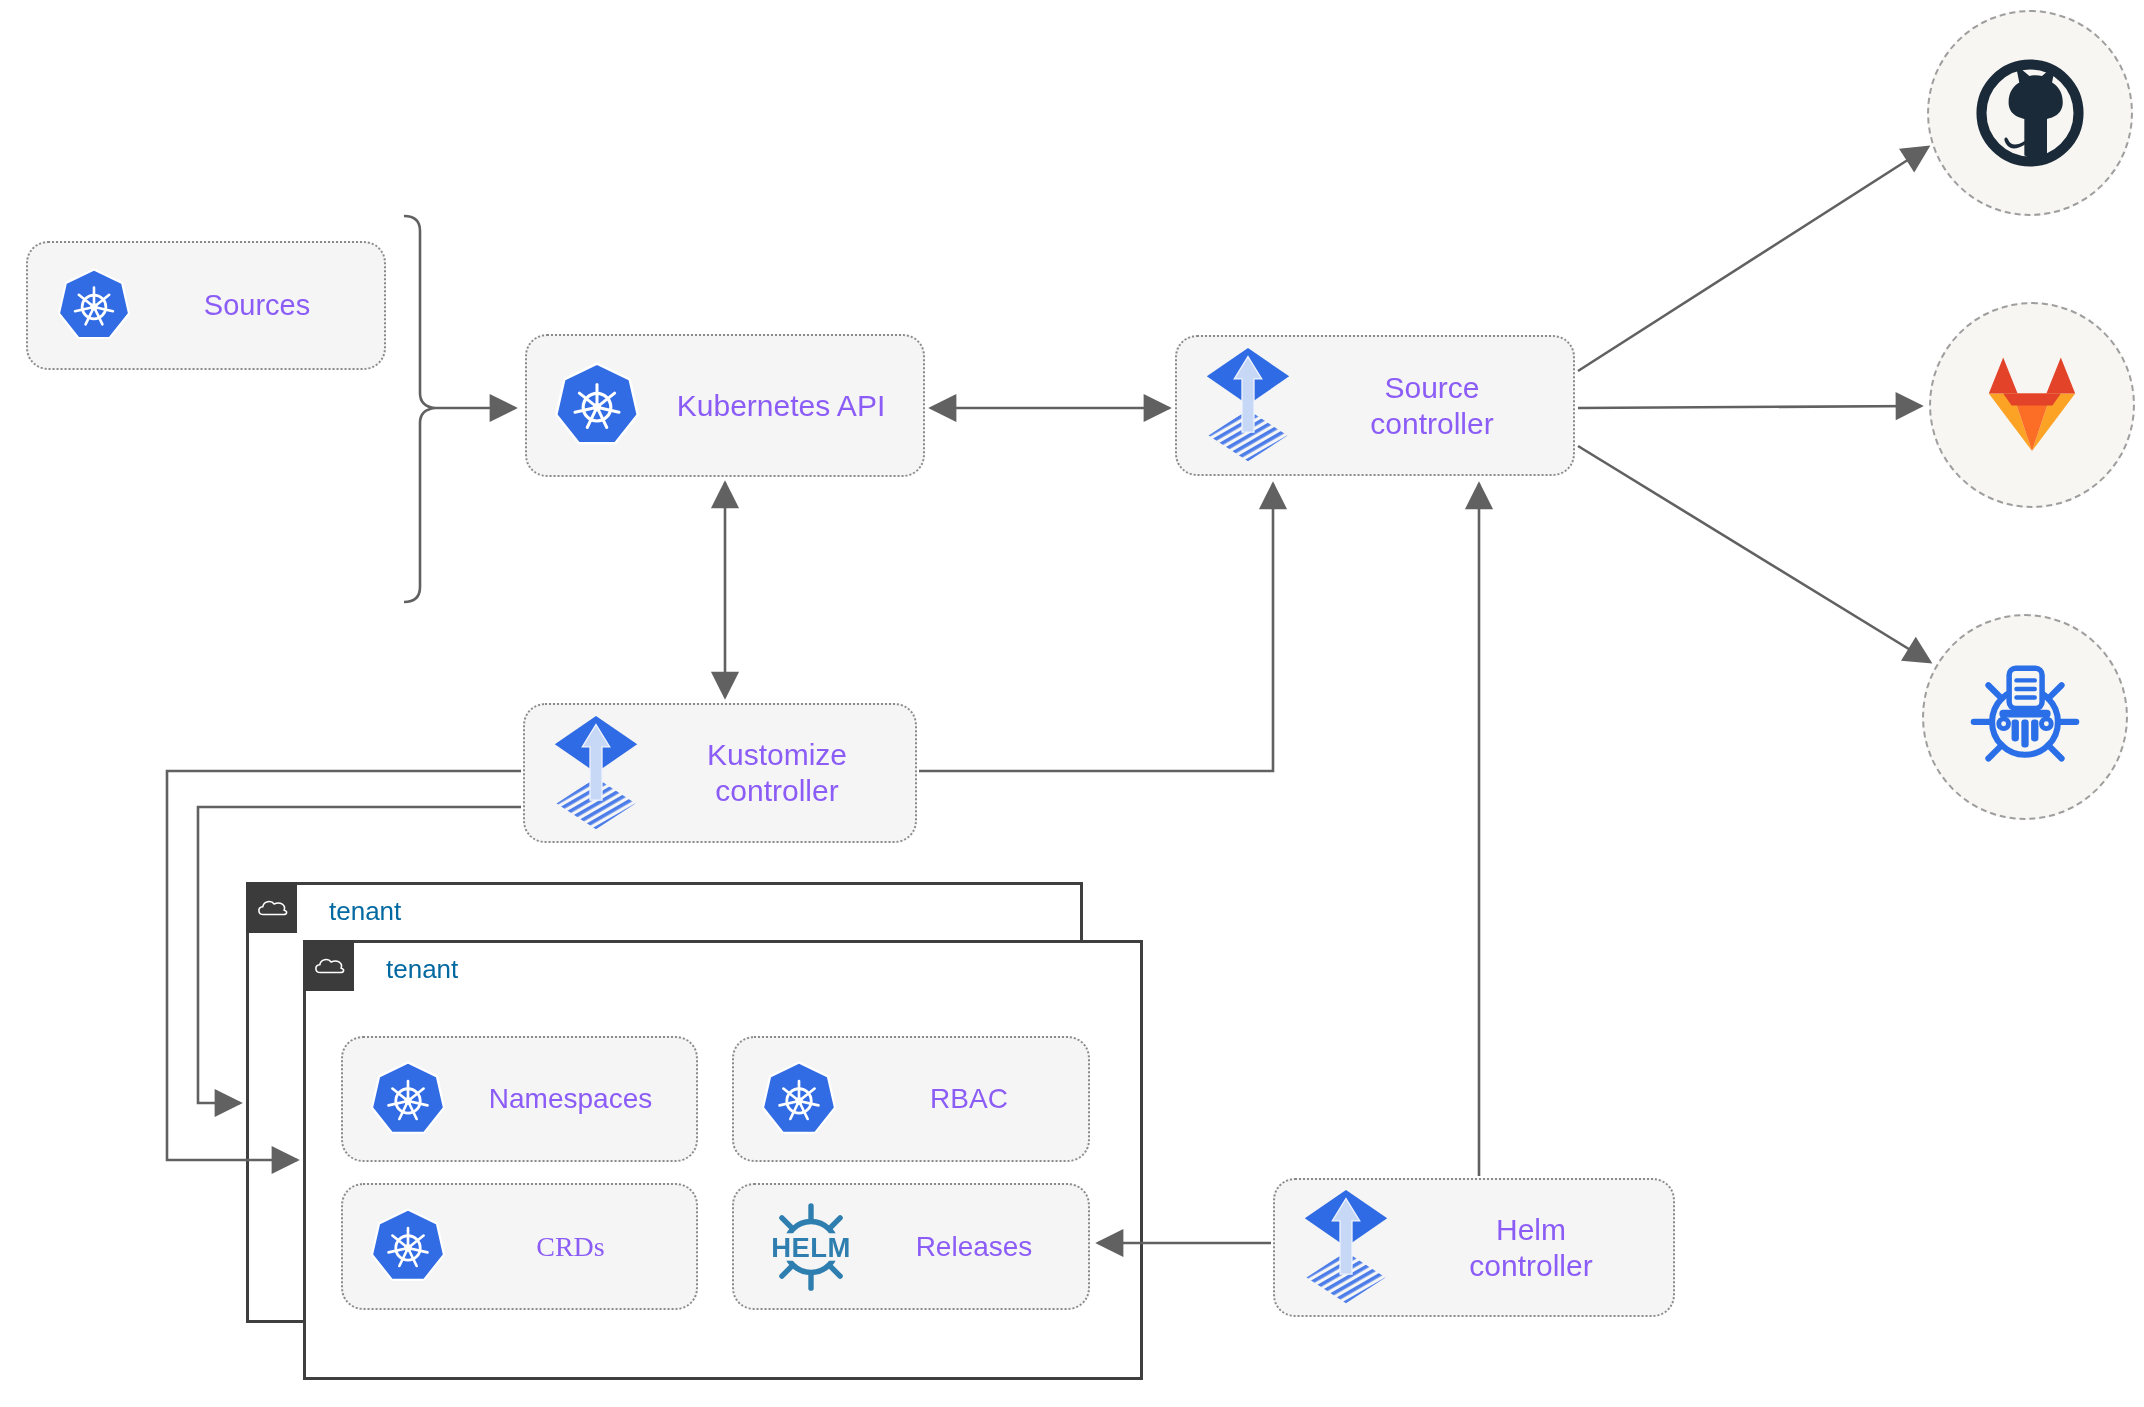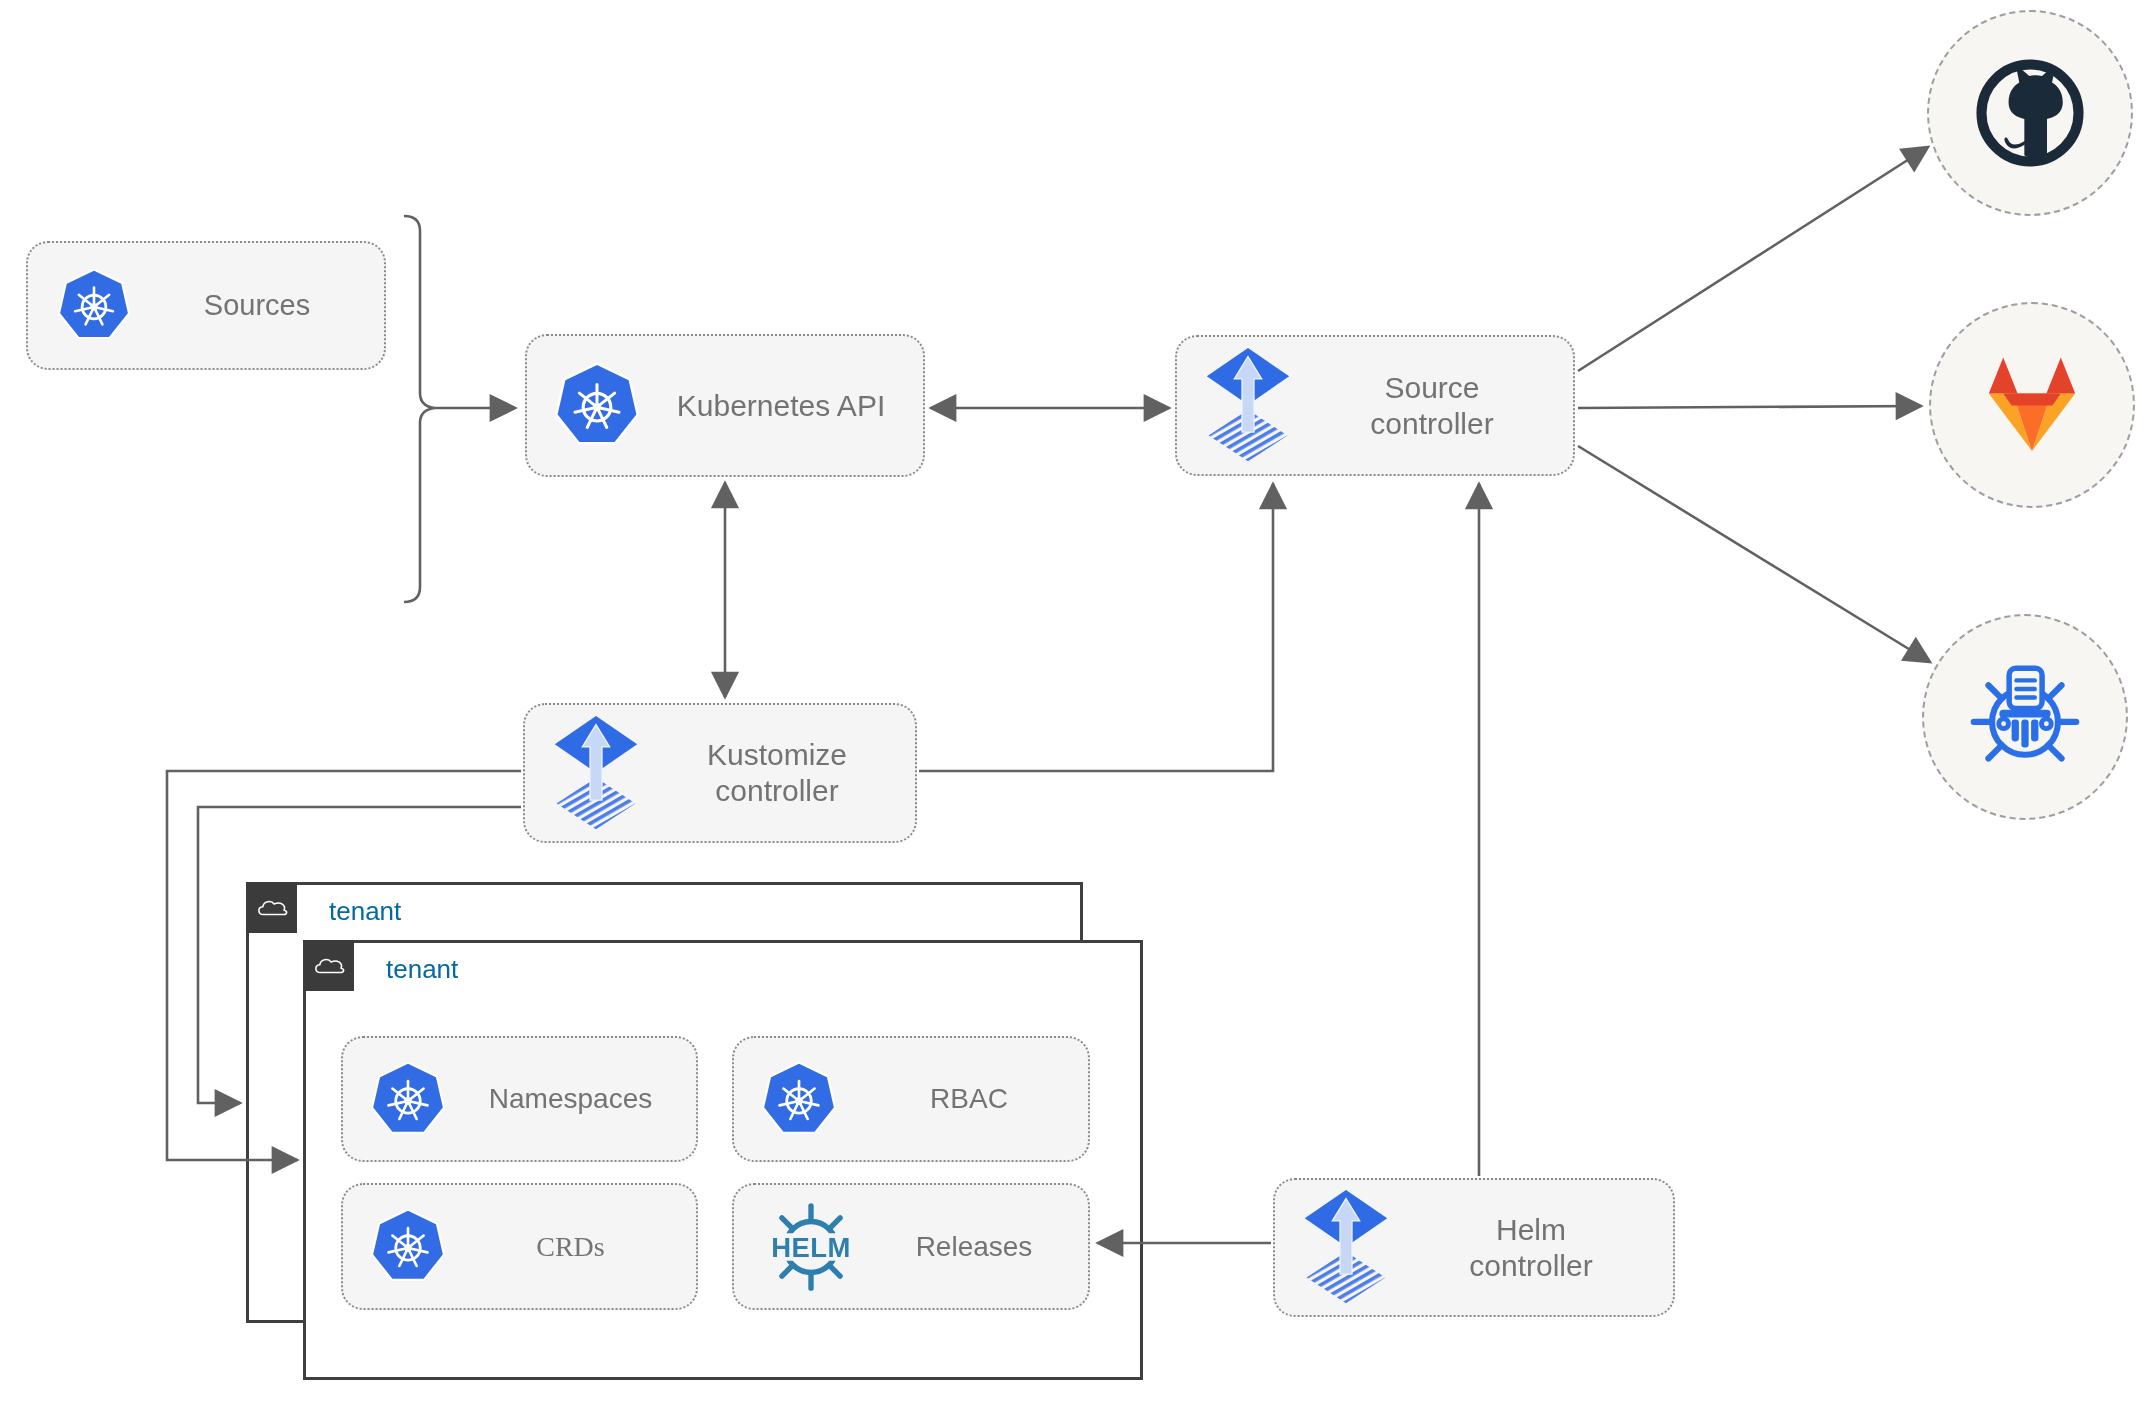--- a/index.html
+++ b/index.html
@@ -3,21 +3,21 @@
 <meta charset="utf-8">
 <style>
   html,body{margin:0;padding:0;background:#ffffff;}
   .stage{position:relative;width:2144px;height:1407px;background:#fff;overflow:hidden;
          font-family:"Liberation Sans","DejaVu Sans",sans-serif;color:#000;}
 
   
   .node{position:absolute;display:flex;align-items:center;box-sizing:border-box;
         background:#f5f5f5;border:2px dotted #8a8a8a;border-radius:22px;z-index:3;}
   .node .ic{flex:0 0 auto;display:flex;align-items:center;justify-content:center;}
-  .node .label{flex:1;text-align:center;font-size:30px;line-height:1.2;color:#737373;}
+  .node .label{flex:1;text-align:center;font-size:30px;line-height:1.2;color:#8b5cf6;}
   .node .label.two-line{max-width:200px;margin:16px auto;}
 
   
   .n-sources       {left:26px;  top:241px; width:360px;height:129px;}
   .n-kustomizations{left:23px;  top:447px; width:360px;height:129px;}
   .n-k8sapi        {left:525px; top:334px; width:400px;height:143px;}
   .n-sourcectl     {left:1175px;top:335px; width:400px;height:141px;}
   .n-kustomizectl  {left:523px; top:703px; width:394px;height:140px;}
   .n-helmctl       {left:1273px;top:1178px;width:402px;height:139px;}
   .n-namespaces    {left:341px; top:1036px;width:357px;height:126px;}

